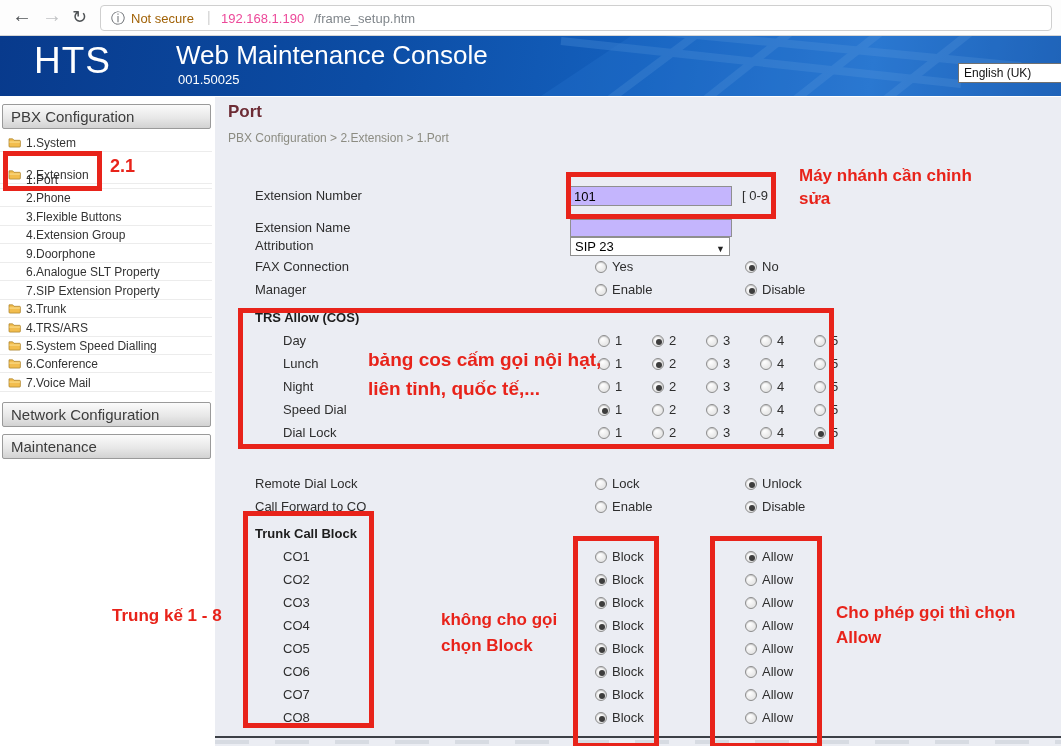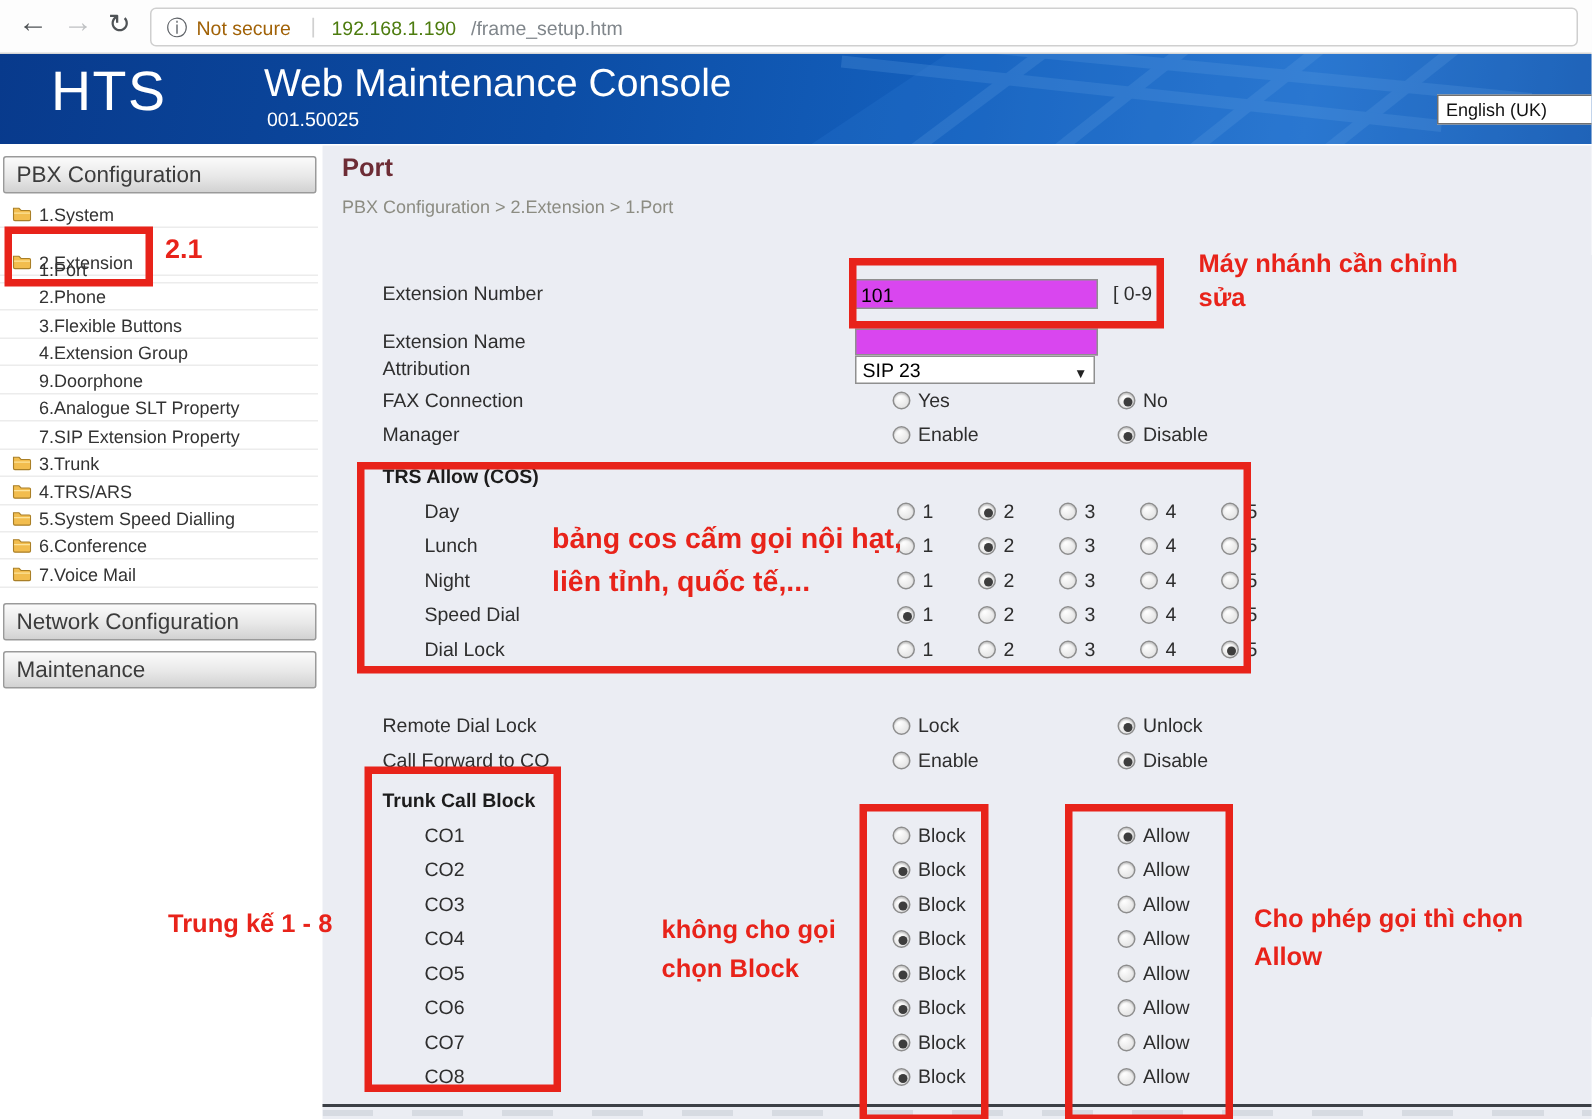--- a/index.html
+++ b/index.html
@@ -11,21 +11,21 @@
     background:#fdfdfd; border-bottom:1px solid #d6d6d6; }
   .nav-ico { position:absolute; top:4px; font-size:20px; color:#4f5356; cursor:pointer; }
   .nav-back { left:12px; }
   .nav-fwd  { left:42px; color:#c0c2c4; }
   .nav-reload { left:72px; font-size:18px; top:6px; }
   .addr { position:absolute; left:100px; top:5px; width:952px; height:26px;
     background:#fff; border:1px solid #cfcfcf; border-radius:4px; }
   .addr-info { position:absolute; left:10px; top:4px; font-size:14px; color:#5f6368; }
   .addr-sec { position:absolute; left:30px; top:5px; font-size:13px; color:#a16207; }
   .addr-sep { position:absolute; left:106px; top:3px; color:#d0d0d0; font-size:14px; }
-  .addr-host { position:absolute; left:120px; top:5px; font-size:13px; color:#4d7c0f; }
+  .addr-host { position:absolute; left:120px; top:5px; font-size:13px; color:#ec4899; }
   .addr-path { position:absolute; left:213px; top:5px; font-size:13px; color:#80868b; }
 
   
   .hdr { position:absolute; left:0; top:36px; width:1061px; height:60px;
     background:linear-gradient(100deg,#083a8c 0%,#0c4da5 35%,#1460bd 60%,#2a77d0 82%,#1b5cb0 100%); overflow:hidden; }
   .hdr-grid { position:absolute; right:0; top:0; width:520px; height:60px; opacity:.55; }
   .hdr-brand { position:absolute; left:34px; top:4px; color:#fff; font-size:37px; letter-spacing:1px; }
   .hdr-title { position:absolute; left:176px; top:4px; color:#fff; font-size:26px; font-weight:400; }
   .hdr-ver { position:absolute; left:178px; top:36px; color:#fff; font-size:13px; }
   .hdr-lang { position:absolute; left:958px; top:27px; width:112px; height:20px; background:#fff;
@@ -54,21 +54,21 @@
   .row .lbl { position:absolute; left:40px; line-height:18px; font-size:13px; color:#2e2e2e; }
   .row .lbl.ind { left:68px; }
   .row .lbl.bold { font-weight:bold; color:#1c1c1c; }
   .cell { position:absolute; top:0; height:18px; }
   .radio { position:absolute; left:0; top:3px; width:12px; height:12px; border-radius:50%;
     background:radial-gradient(circle at 35% 30%,#ffffff,#dcdcdc); border:1px solid #8d8d8d;
     box-shadow:inset 0 1px 1px rgba(0,0,0,.18); cursor:pointer; }
   .radio.sel::after { content:""; position:absolute; left:3px; top:3px; width:6px; height:6px;
     border-radius:50%; background:#3d3d3d; }
   .rlbl { position:absolute; left:17px; line-height:18px; font-size:13px; color:#2e2e2e; }
-  .txt { position:absolute; left:355px; width:162px; height:20px; background:#d946ef;
+  .txt { position:absolute; left:355px; width:162px; height:20px; background:#c4b5fd;
     border:1px solid #8f8f8f; font-size:13px; padding:1px 3px;
     font-family:"Liberation Sans","DejaVu Sans",sans-serif; }
   .hint { position:absolute; left:527px; font-size:13px; color:#2e2e2e; line-height:20px; }
   .fselect { position:absolute; left:355px; width:160px; height:19px; background:#fff;
     border:1px solid #8f8f8f; font-size:13px; line-height:17px; padding-left:4px; cursor:pointer; }
   .fselect .arr { position:absolute; right:4px; top:3px; font-size:9px; color:#222; }
   .botline { position:absolute; left:0px; top:639px; width:846px; height:2px; background:#3c4046; }
   .botdash { position:absolute; left:0px; top:643px; width:846px; height:4px;
     background:repeating-linear-gradient(90deg,#d7dbe2 0 34px,#ebedf3 34px 60px); }
 

